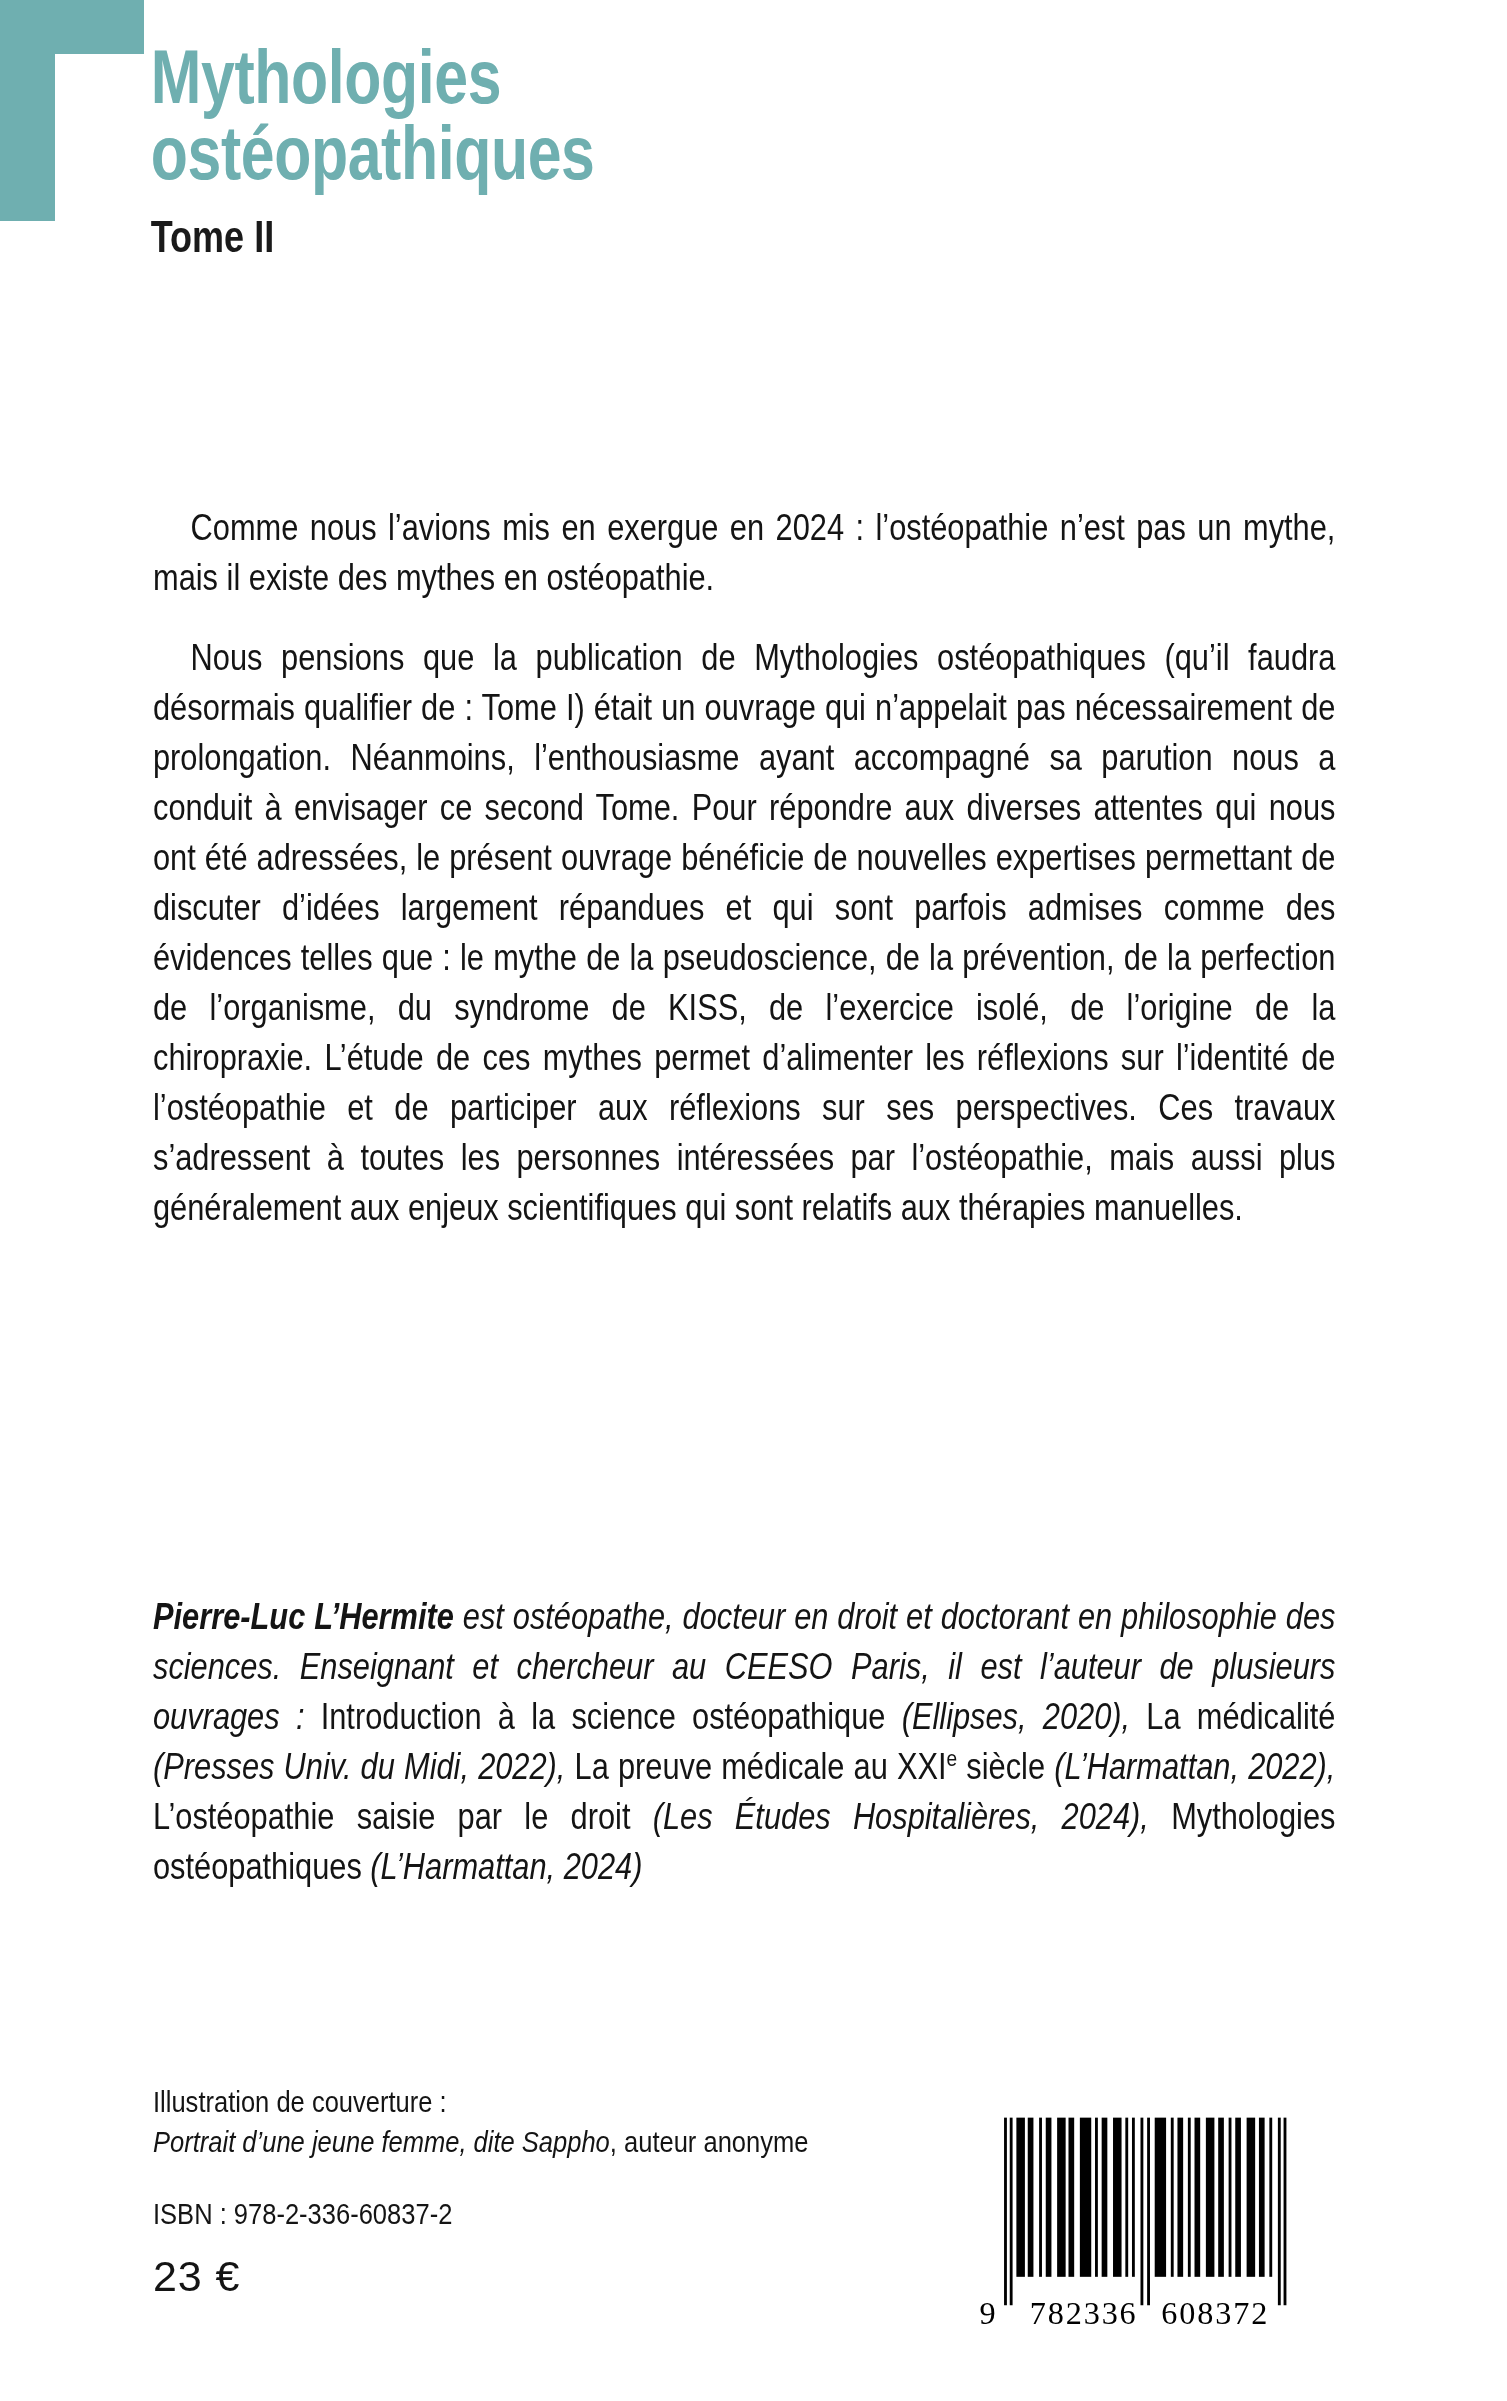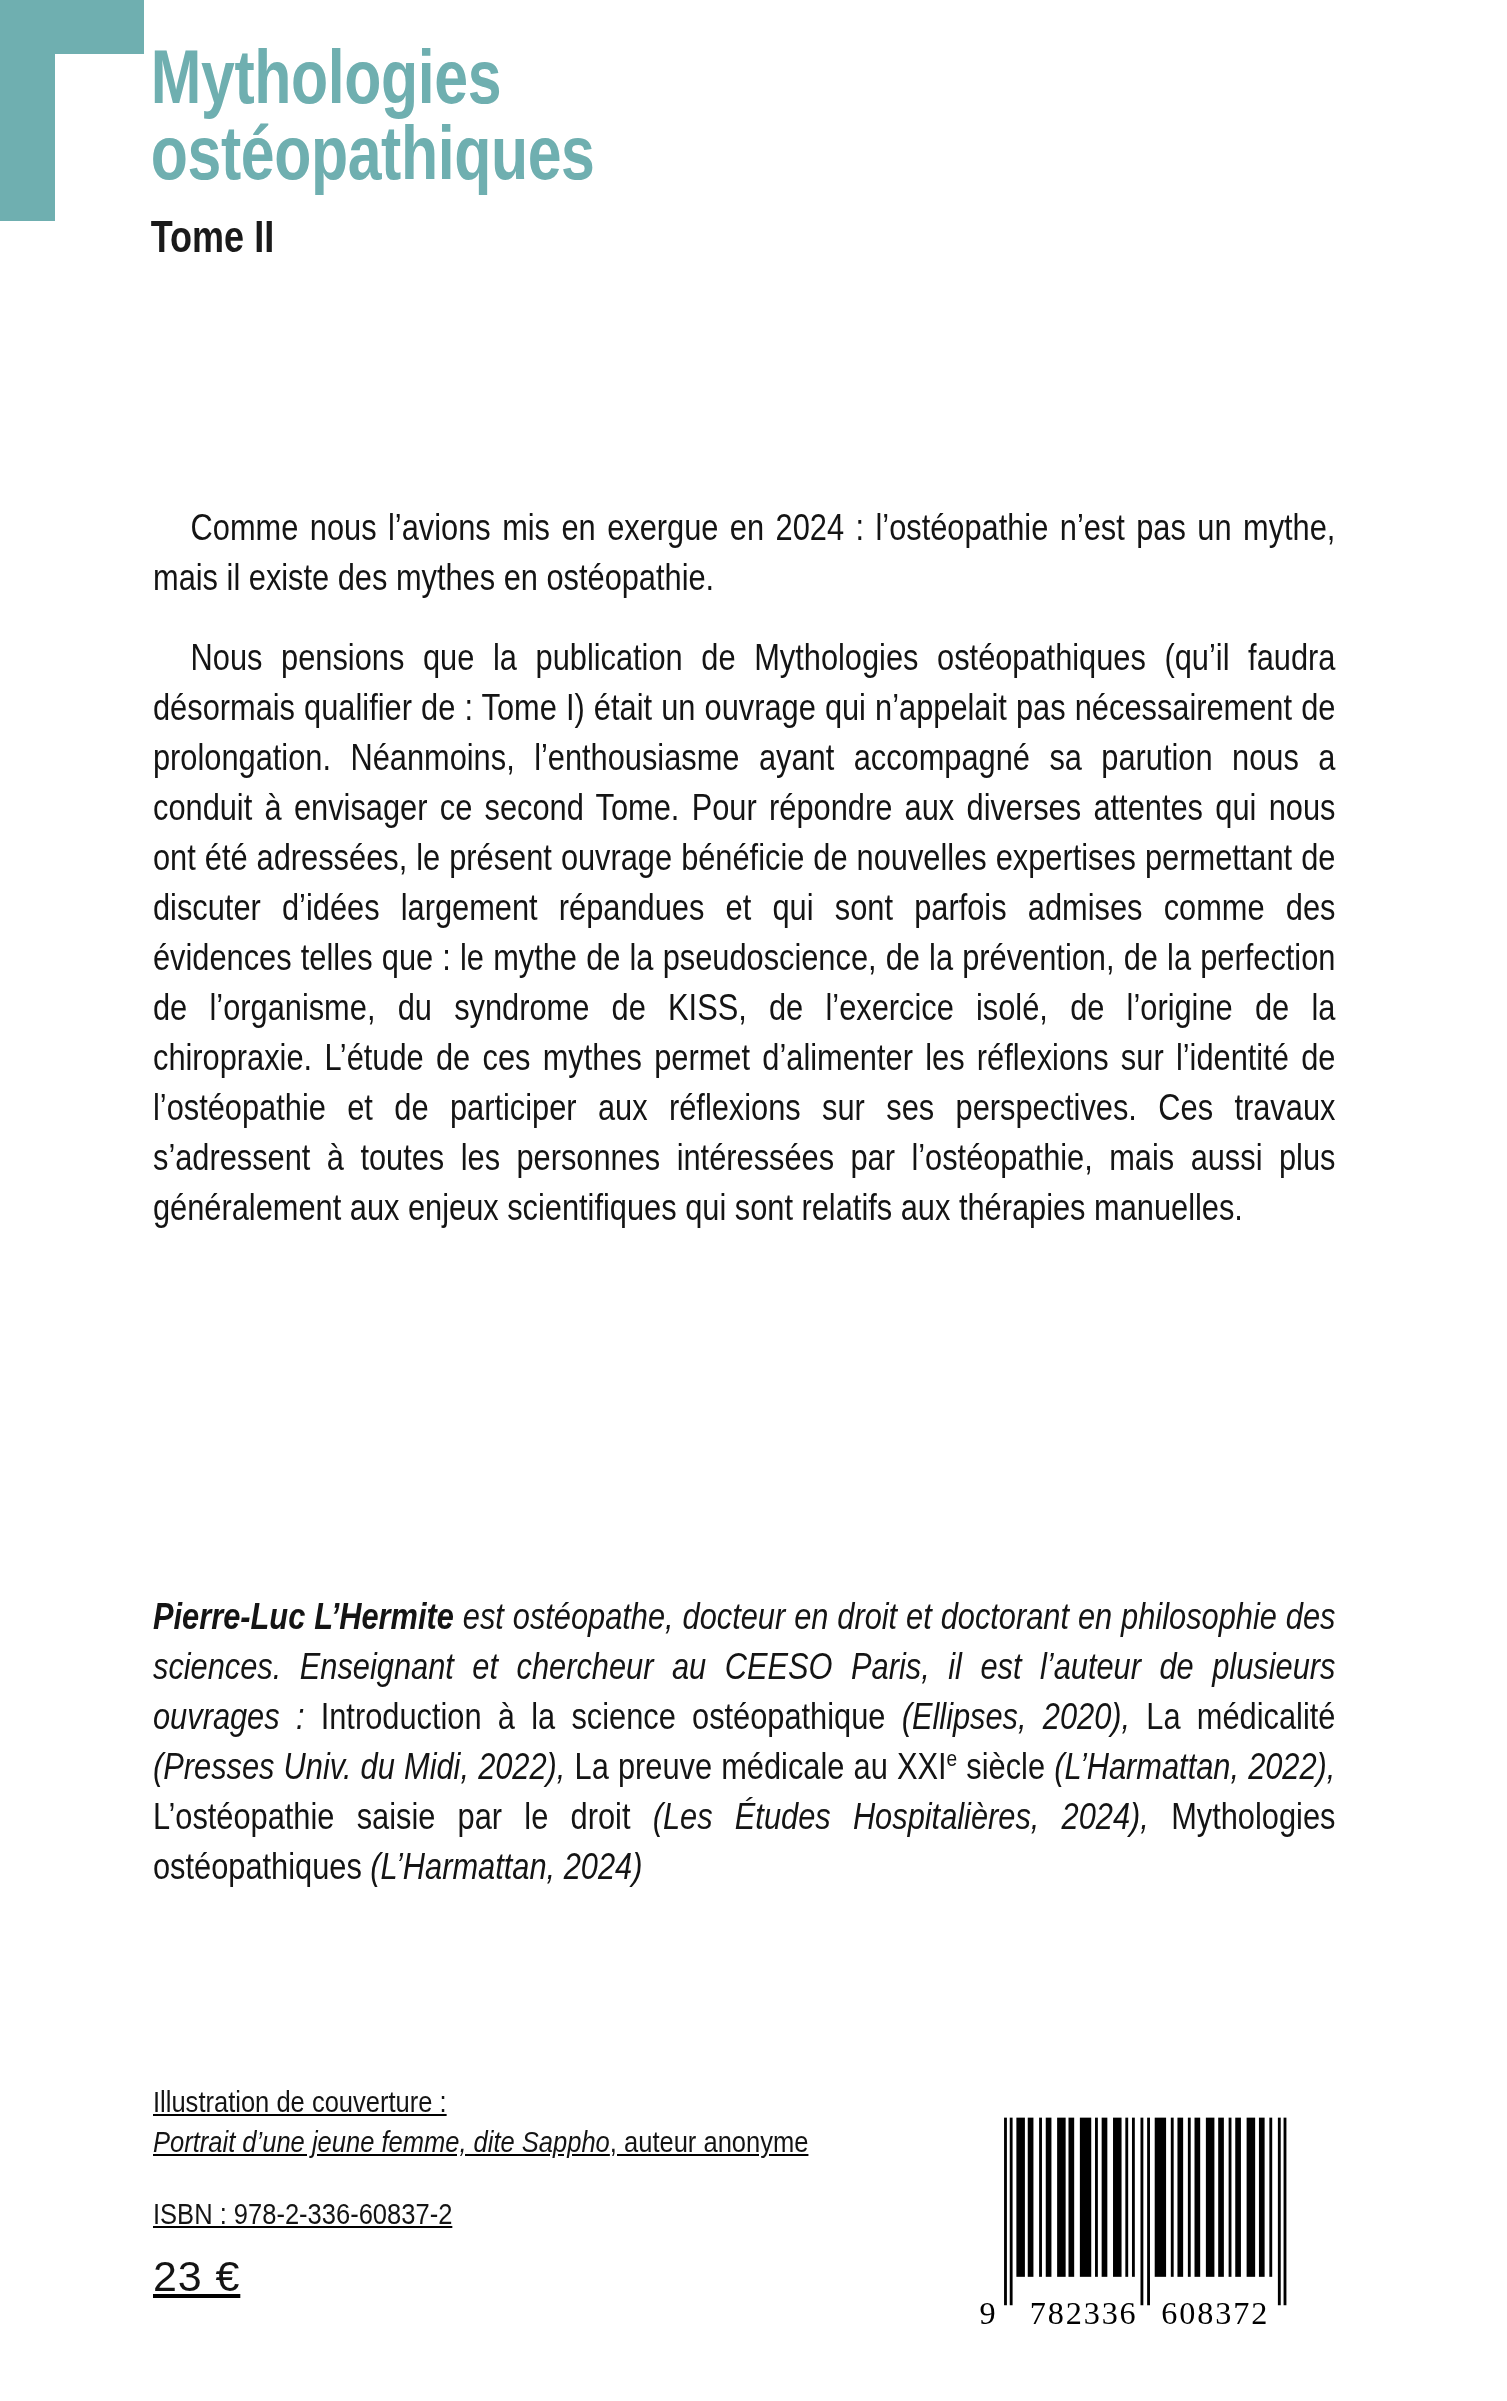--- a/index.html
+++ b/index.html
@@ -105,21 +105,20 @@
   .bio-text .author-name { font-weight: bold; font-style: italic; }
   .bio-text .upright { font-style: normal; }
   .bio-text sup { font-size: 0.62em; vertical-align: super; line-height: 0; }
 
   
   #footer {
     position: absolute;
     top: 2082px;
     left: 153px;
     width: 1211px;
-    text-decoration: underline;
   }
   .credit-line, .isbn-line {
     margin: 0;
     color: #141414;
     font-family: "Liberation Sans Narrow", "Liberation Sans", sans-serif;
     font-size: 29px;
     line-height: 40px;
     transform: scaleX(0.88);
     transform-origin: left top;
     white-space: nowrap;

